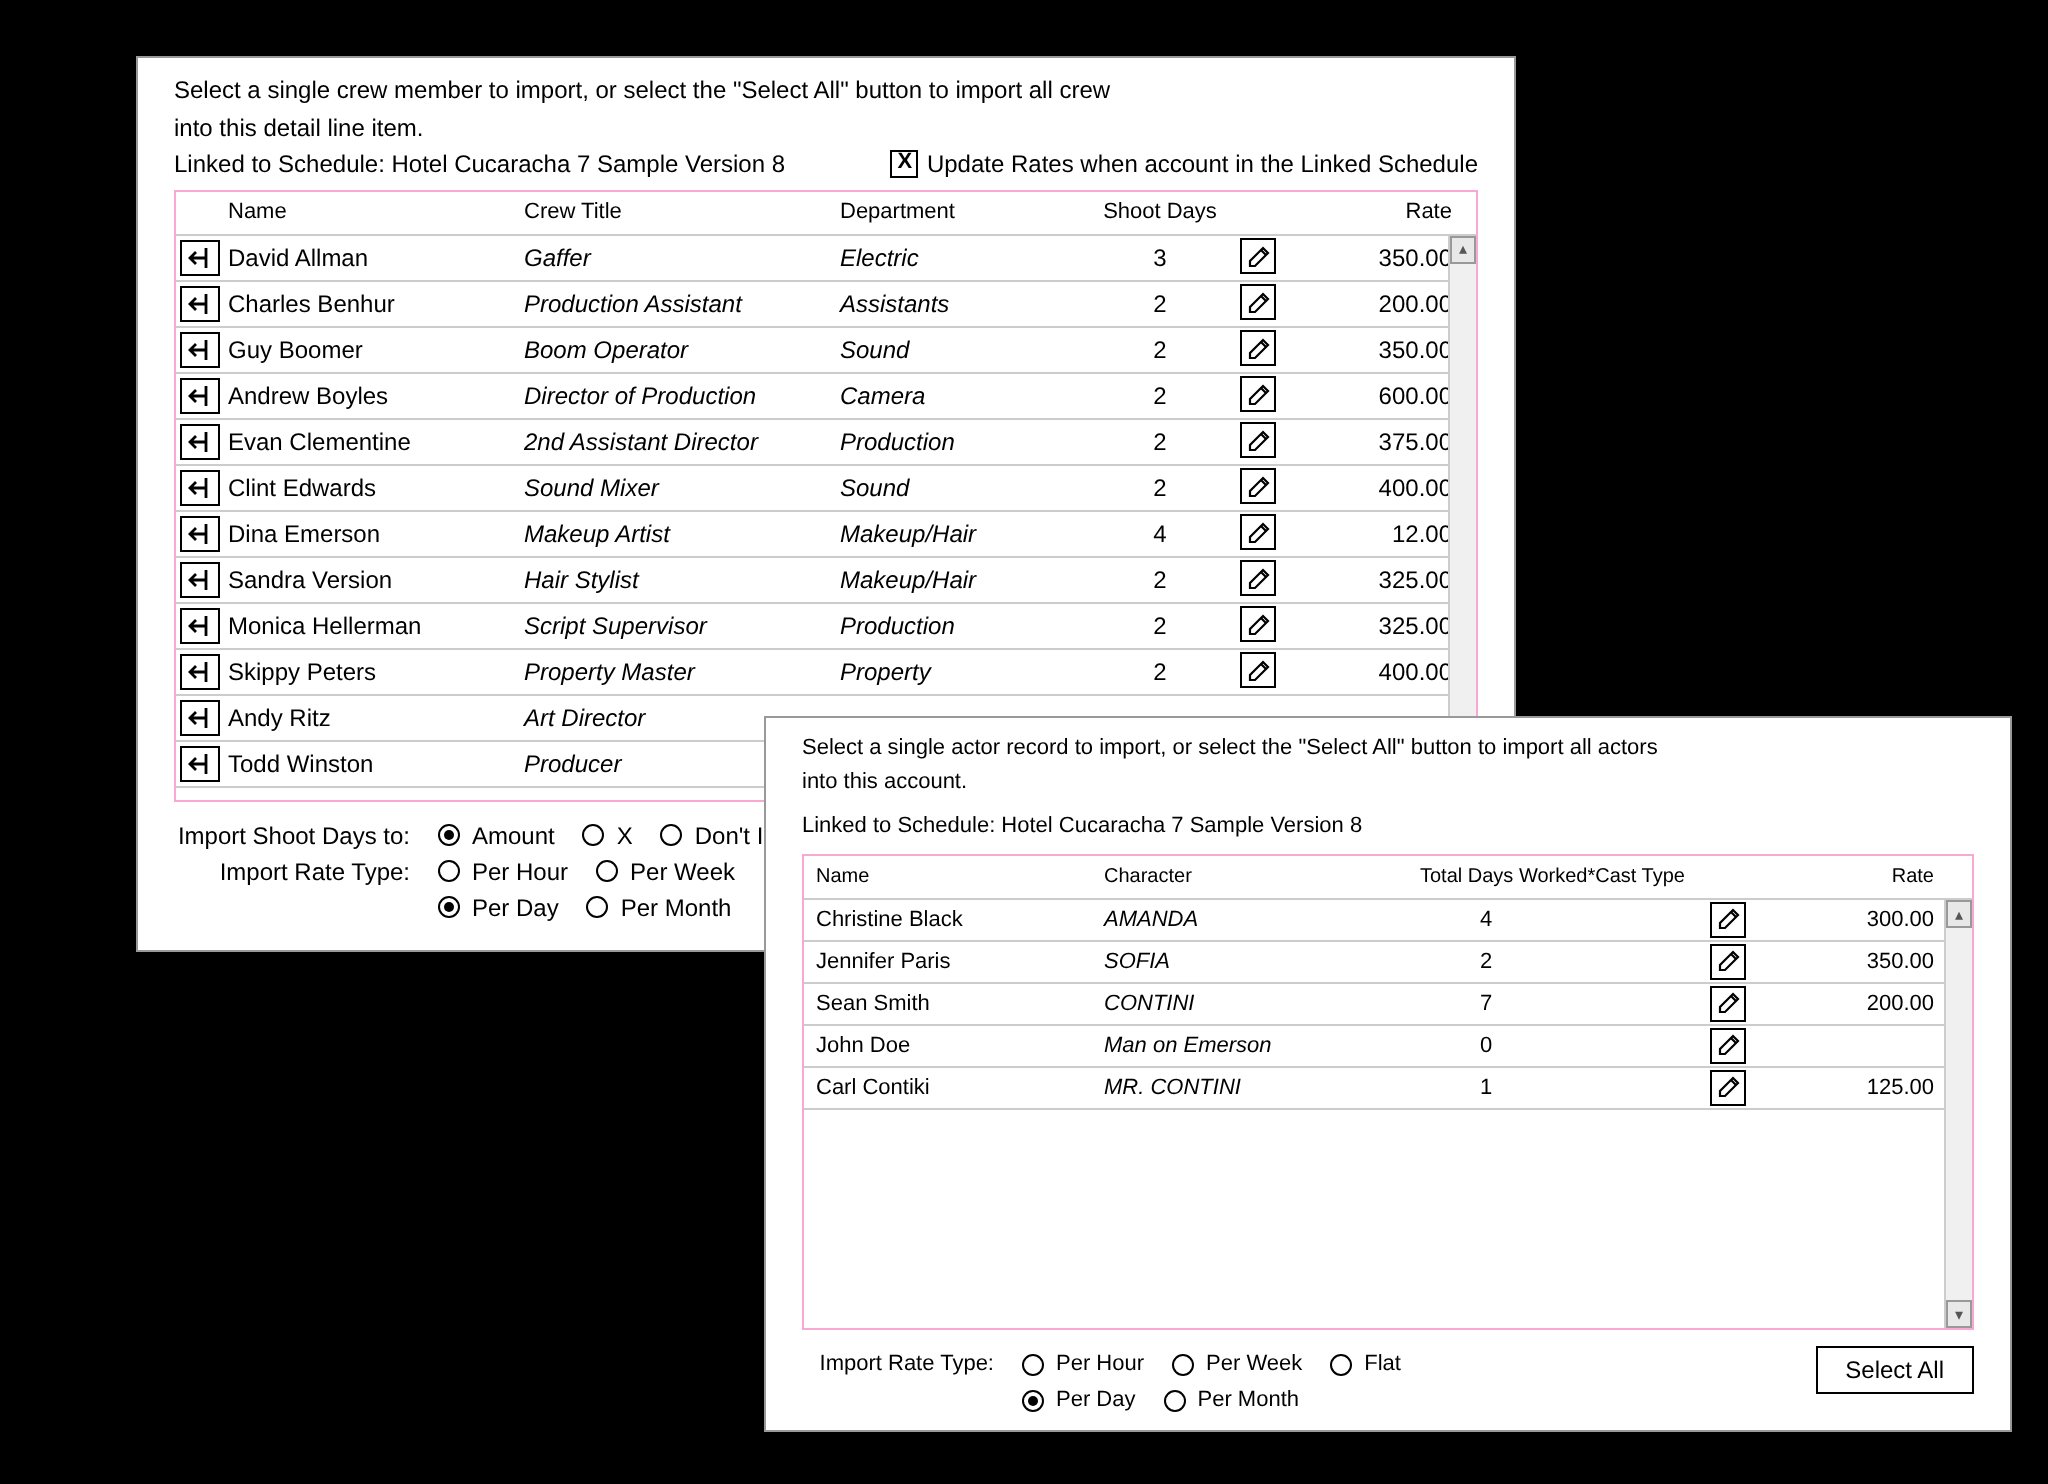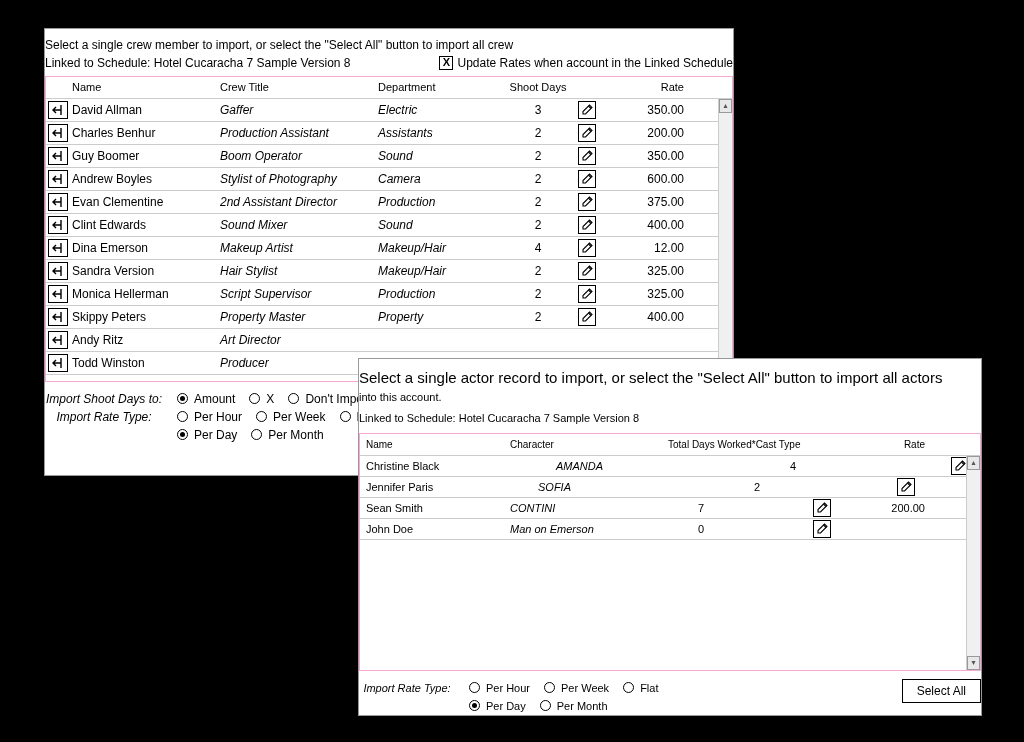--- a/index.html
+++ b/index.html
@@ -11,21 +11,22 @@
     font-size: 12px;
     width: 1024px;
     height: 742px;
     overflow: hidden;
     position: relative;
   }
   .panel {
     position: absolute;
     background: #fff;
     border: 1px solid #999;
-    padding: 8px 0;
+    padding: 8px 18px;
+    margin-left: 24px;
   }
   .panel-crew {
     left: 44px;
     top: 28px;
     width: 690px;
     height: 448px;
   }
   .panel-actors {
     left: 358px;
     top: 358px;
@@ -144,23 +145,22 @@
     font-size: 12px;
   }
   .ctrl-row {
     display: flex;
     align-items: center;
     gap: 4px;
     height: 18px;
   }
   .ctrl-label {
     width: 122px;
-    text-align: center;
+    text-align: right;
     padding-right: 4px;
-    font-style: italic;
   }
   .radio {
     width: 11px;
     height: 11px;
     border: 1px solid #000;
     border-radius: 50%;
     display: inline-flex;
     align-items: center;
     justify-content: center;
     margin: 0 2px 0 6px;
@@ -193,20 +193,21 @@
     background: #fff;
     font-size: 12px;
   }
   svg { display: block; }
 </style>
 </head>
 <body>
 
 <div class="panel panel-crew">
   <div class="instructions">Select a single crew member to import, or select the "Select All" button to import all crew</div>
+  <div class="instructions">into this detail line item.</div>
   <div class="linked-row">
     <span class="linked-text">Linked to Schedule: Hotel Cucaracha 7 Sample Version 8</span>
     <span class="update-chk-wrap">
       <span class="chkbox">X</span>
       <span>Update Rates when account in the Linked Schedule</span>
     </span>
   </div>
 
   <div class="table-wrap">
     <div class="thead">
@@ -276,21 +277,21 @@
             </span></div>
           <div class="col-rate">350.00</div>
         </div>
         <div class="trow">
           <div class="col-btn"><span class="import-btn">
               <svg width="14" height="12" viewBox="0 0 14 12">
                 <path d="M10 1 L10 11 M10 6 L2 6 M5 3 L2 6 L5 9" stroke="#000" stroke-width="1.4" fill="none"></path>
               </svg>
             </span></div>
           <div class="col-name">Andrew Boyles</div>
-          <div class="col-title">Stylist of Photography</div>
+          <div class="col-title">Director of Production</div>
           <div class="col-dept">Camera</div>
           <div class="col-days">2</div>
           <div class="col-edit"><span class="edit-btn">
               <svg width="13" height="13" viewBox="0 0 13 13">
                 <rect x="1" y="1" width="11" height="11" fill="none" stroke="none"></rect>
                 <path d="M2 11 L2 8.5 L8.5 2 L11 4.5 L4.5 11 Z" fill="none" stroke="#000" stroke-width="1.1"></path>
                 <path d="M7.5 3 L10 5.5" stroke="#000" stroke-width="1.1"></path>
               </svg>
             </span></div>
           <div class="col-rate">600.00</div>
@@ -465,47 +466,47 @@
       <span class="ctrl-label"></span>
       <span class="radio checked"></span>
         <span class="opt-label">Per Day</span>
       <span class="radio"></span>
         <span class="opt-label">Per Month</span>
     </div>
   </div>
 </div>
 
 <div class="panel panel-actors">
-  <div class="instructions" style="font-size:15px">Select a single actor record to import, or select the "Select All" button to import all actors</div>
+  <div class="instructions" style="font-size:11px">Select a single actor record to import, or select the "Select All" button to import all actors</div>
   <div class="instructions" style="font-size:11px">into this account.</div>
   <div class="instructions" style="font-size:11px;margin-top:6px;margin-bottom:6px">Linked to Schedule: Hotel Cucaracha 7 Sample Version 8</div>
 
   <div class="table-wrap table-wrap-actors">
     <div class="thead" style="font-size:10px">
       <div class="acol-name">Name</div>
       <div class="acol-char">Character</div>
       <div class="acol-days" style="padding-left:0">Total Days Worked*Cast Type</div>
       <div class="acol-edit"></div>
       <div class="acol-rate">Rate</div>
     </div>
     <div class="tbody" id="actors-tbody">
-        <div class="trow" style="height: 21px; font-size: 11px; gap: 46px;">
+        <div class="trow" style="height: 21px; font-size: 11px;">
           <div class="acol-name">Christine Black</div>
           <div class="acol-char">AMANDA</div>
           <div class="acol-days">4</div>
           <div class="acol-edit"><span class="edit-btn">
               <svg width="13" height="13" viewBox="0 0 13 13">
                 <rect x="1" y="1" width="11" height="11" fill="none" stroke="none"></rect>
                 <path d="M2 11 L2 8.5 L8.5 2 L11 4.5 L4.5 11 Z" fill="none" stroke="#000" stroke-width="1.1"></path>
                 <path d="M7.5 3 L10 5.5" stroke="#000" stroke-width="1.1"></path>
               </svg>
             </span></div>
           <div class="acol-rate">300.00</div>
         </div>
-        <div class="trow" style="height: 21px; font-size: 11px; gap: 28px;">
+        <div class="trow" style="height: 21px; font-size: 11px;">
           <div class="acol-name">Jennifer Paris</div>
           <div class="acol-char">SOFIA</div>
           <div class="acol-days">2</div>
           <div class="acol-edit"><span class="edit-btn">
               <svg width="13" height="13" viewBox="0 0 13 13">
                 <rect x="1" y="1" width="11" height="11" fill="none" stroke="none"></rect>
                 <path d="M2 11 L2 8.5 L8.5 2 L11 4.5 L4.5 11 Z" fill="none" stroke="#000" stroke-width="1.1"></path>
                 <path d="M7.5 3 L10 5.5" stroke="#000" stroke-width="1.1"></path>
               </svg>
             </span></div>
@@ -529,20 +530,33 @@
           <div class="acol-char">Man on Emerson</div>
           <div class="acol-days">0</div>
           <div class="acol-edit"><span class="edit-btn">
               <svg width="13" height="13" viewBox="0 0 13 13">
                 <rect x="1" y="1" width="11" height="11" fill="none" stroke="none"></rect>
                 <path d="M2 11 L2 8.5 L8.5 2 L11 4.5 L4.5 11 Z" fill="none" stroke="#000" stroke-width="1.1"></path>
                 <path d="M7.5 3 L10 5.5" stroke="#000" stroke-width="1.1"></path>
               </svg>
             </span></div>
           <div class="acol-rate"></div>
+        </div>
+        <div class="trow" style="height: 21px; font-size: 11px;">
+          <div class="acol-name">Carl Contiki</div>
+          <div class="acol-char">MR. CONTINI</div>
+          <div class="acol-days">1</div>
+          <div class="acol-edit"><span class="edit-btn">
+              <svg width="13" height="13" viewBox="0 0 13 13">
+                <rect x="1" y="1" width="11" height="11" fill="none" stroke="none"></rect>
+                <path d="M2 11 L2 8.5 L8.5 2 L11 4.5 L4.5 11 Z" fill="none" stroke="#000" stroke-width="1.1"></path>
+                <path d="M7.5 3 L10 5.5" stroke="#000" stroke-width="1.1"></path>
+              </svg>
+            </span></div>
+          <div class="acol-rate">125.00</div>
         </div>
       </div>
     <div class="scrollbar">
       <div class="scroll-arrow up">▴</div>
       <div class="scroll-arrow down">▾</div>
     </div>
   </div>
 
   <div class="actors-footer">
     <div>

